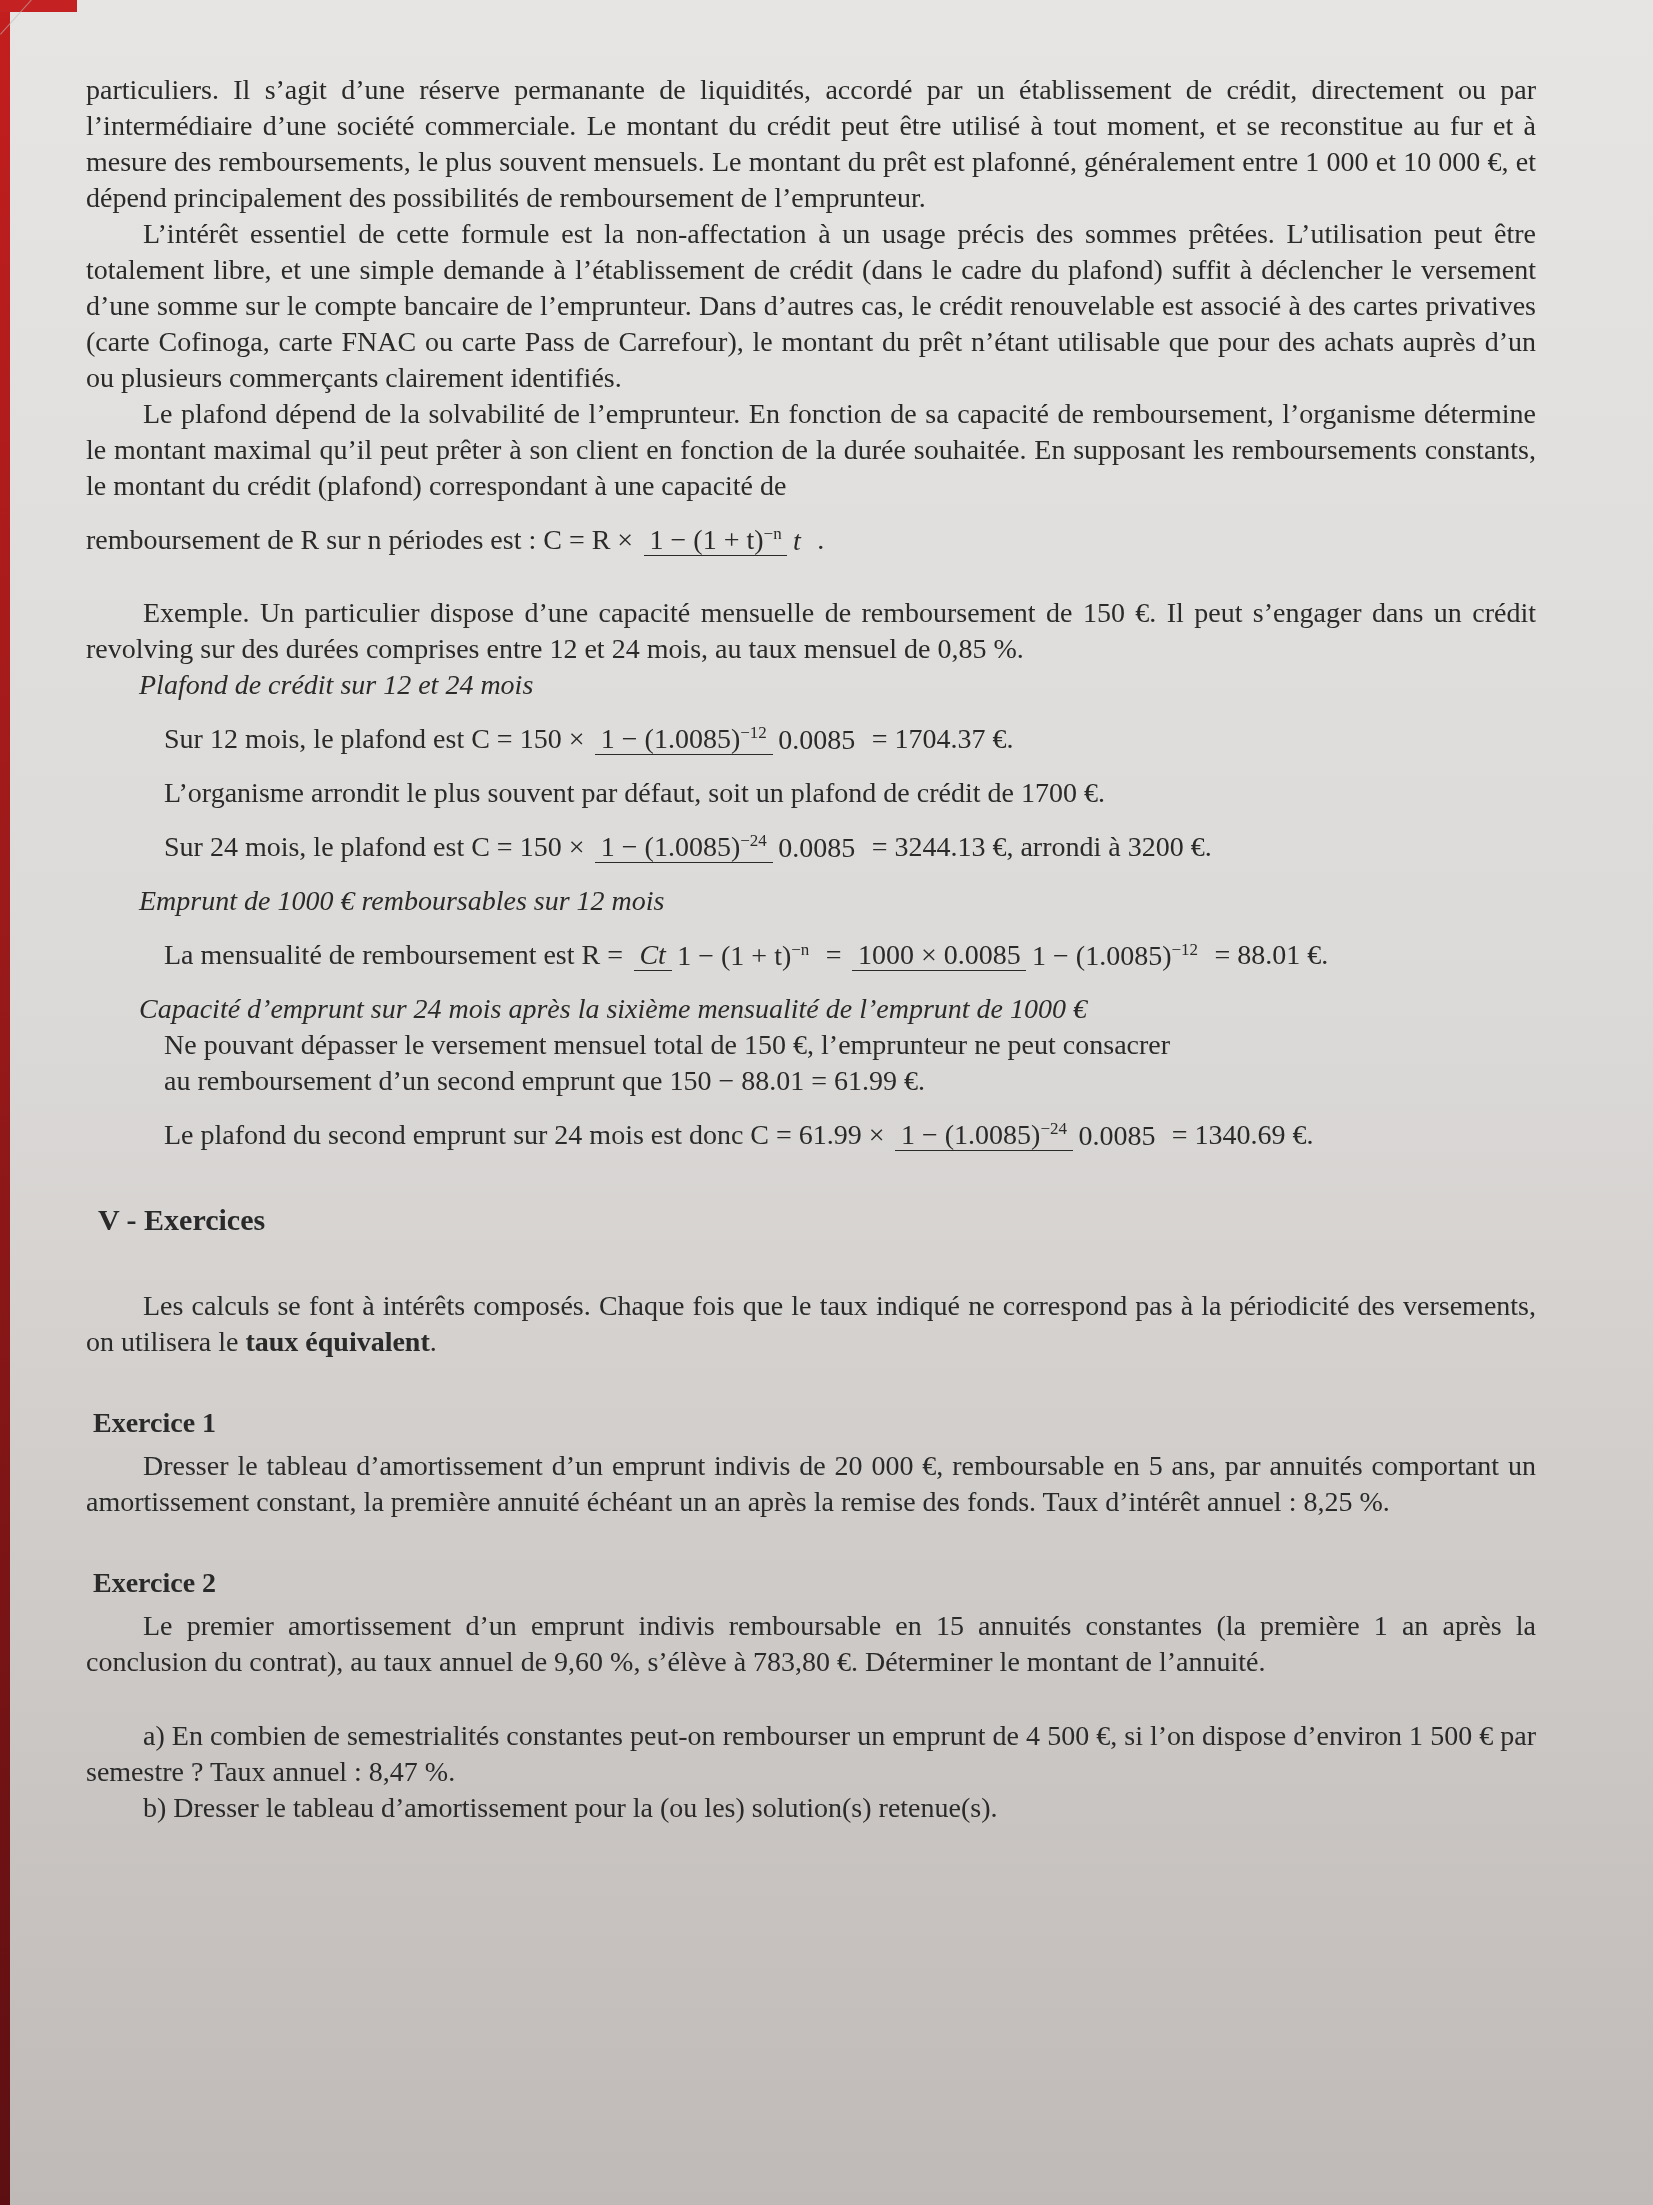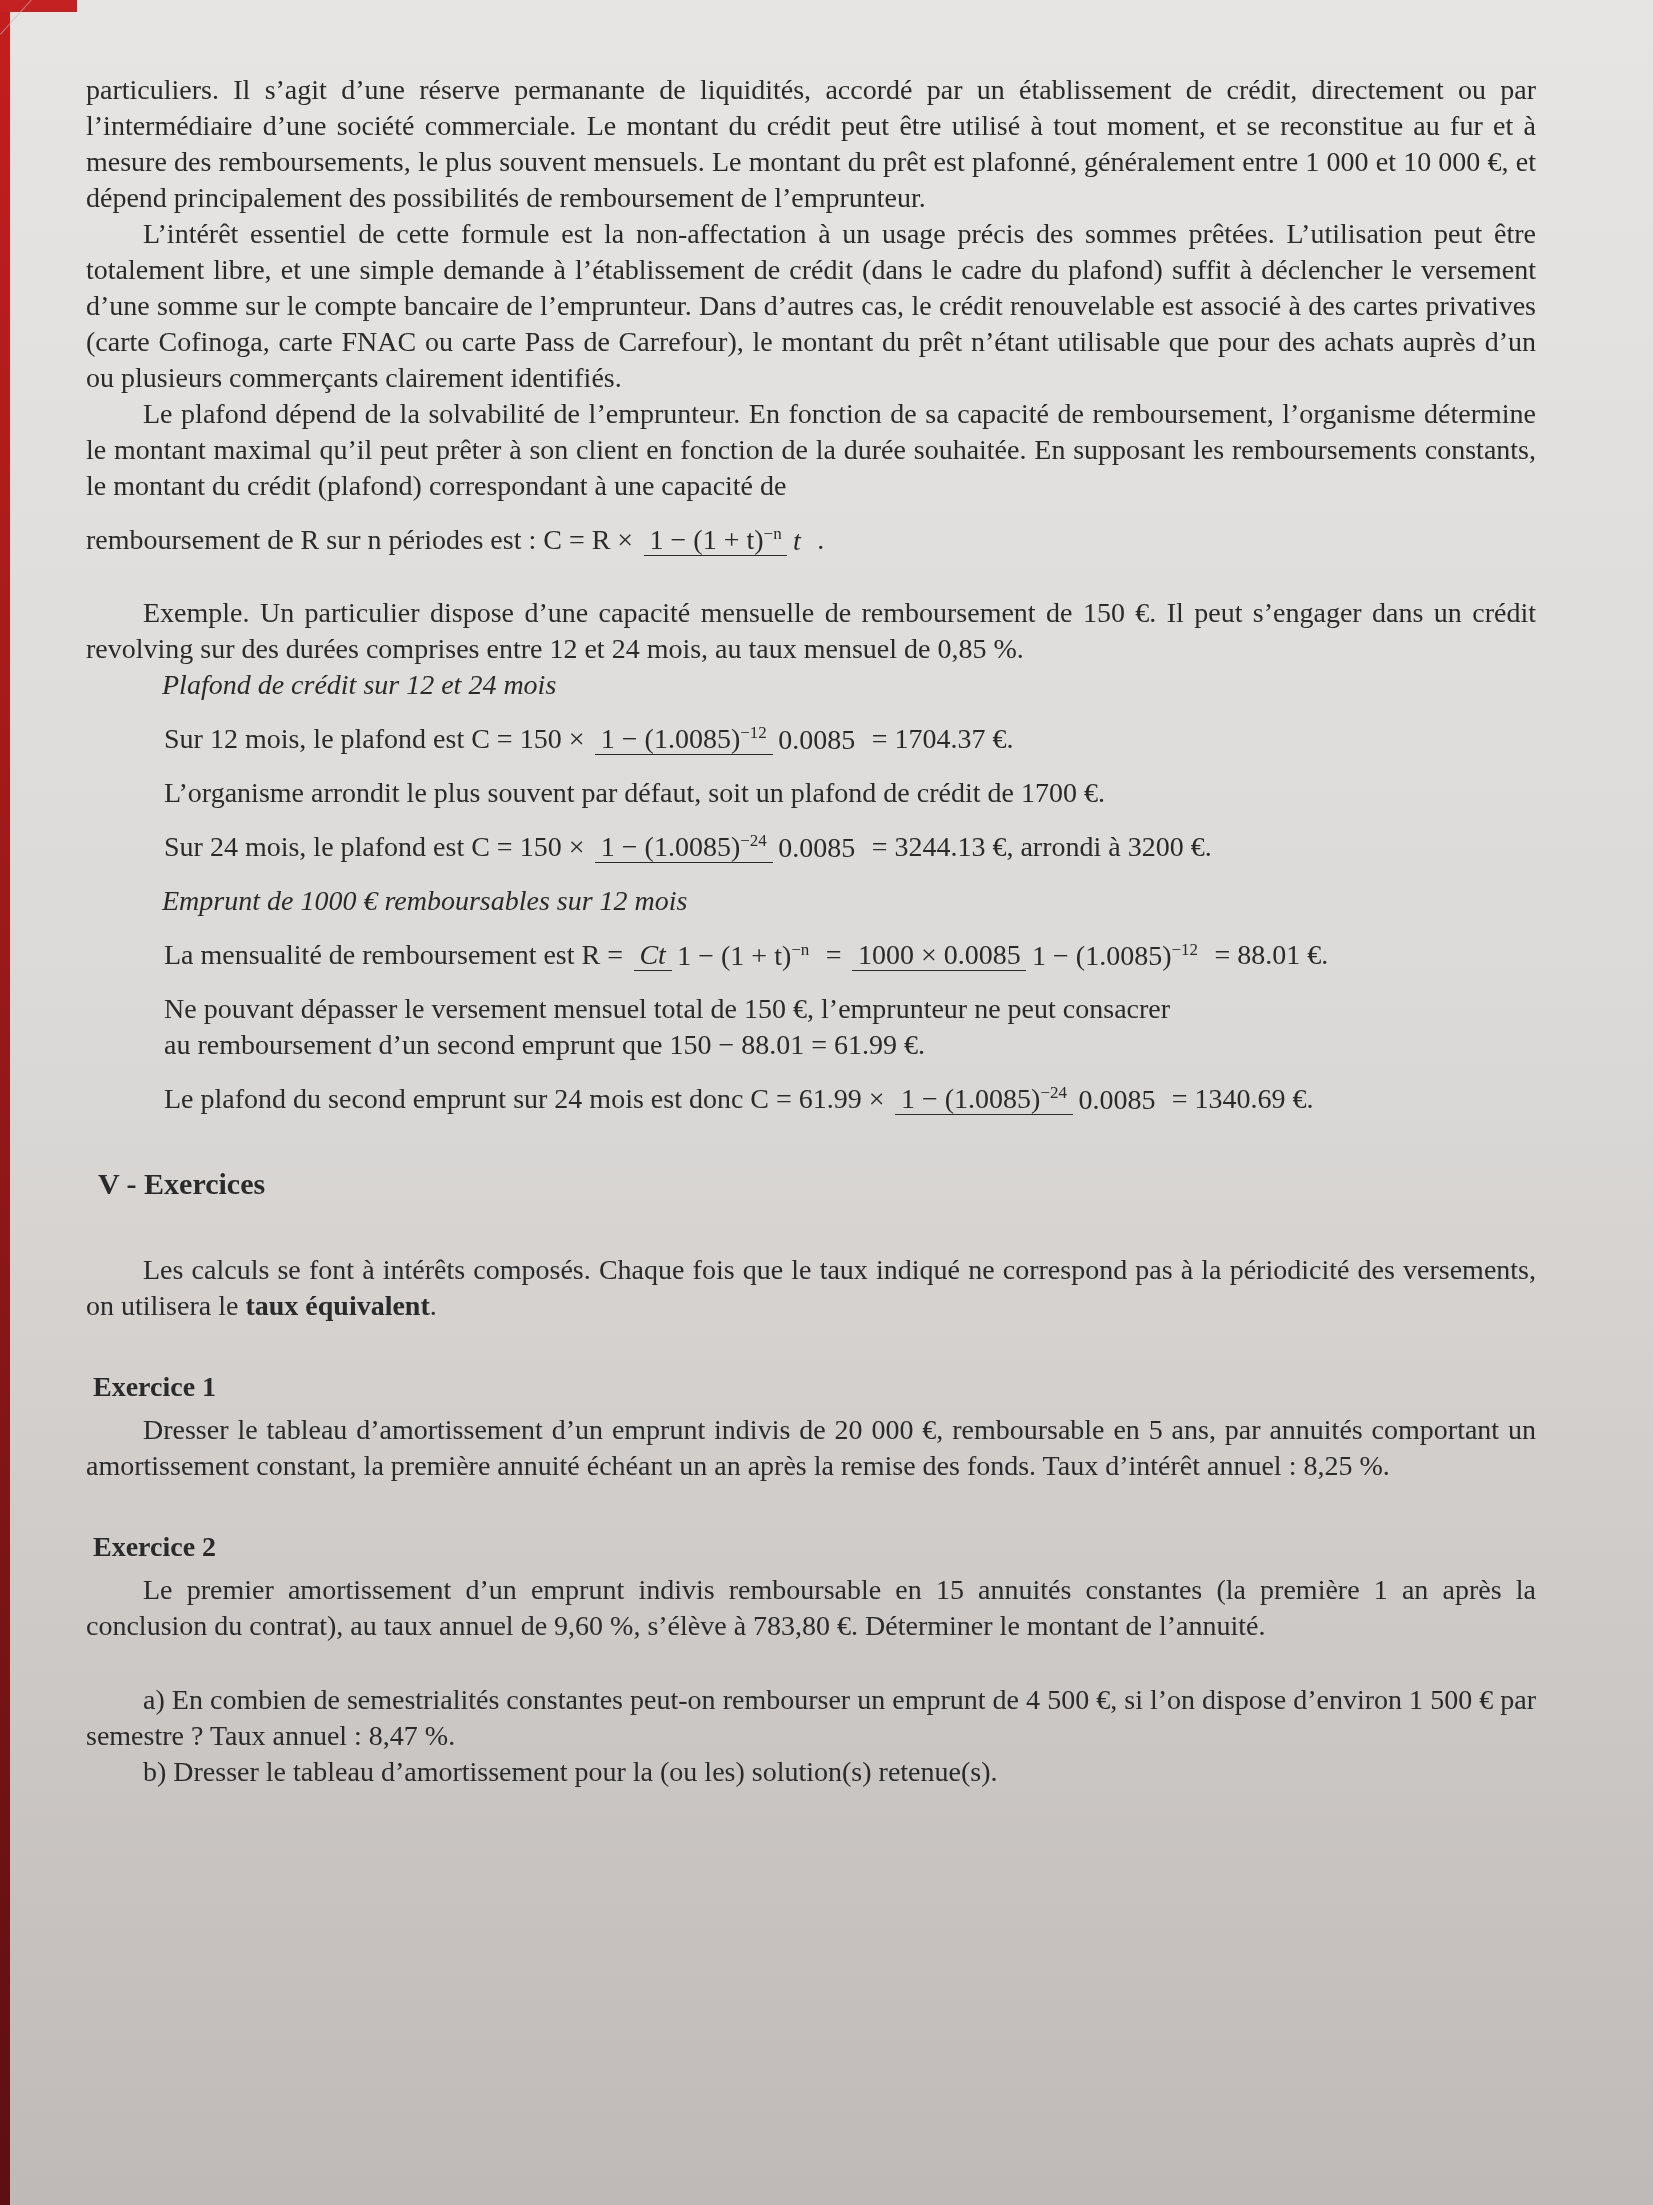--- a/index.html
+++ b/index.html
@@ -23,21 +23,21 @@
   .page {
     position:absolute; left:86px; top:72px; width:1450px;
     font-size:28px; line-height:36px;
   }
   p { margin:0; text-align:justify; }
   .indent { text-indent:57px; }
   .i { font-style:italic; }
   .b { font-weight:bold; }
   .gap-s { height:19px; }
   .gap-m { height:38px; }
-  .sub { margin-left:76px; }
+  .sub { margin-left:53px; }
   .subsub { margin-left:78px; }
   .frac {
     display:inline-flex; flex-direction:row; align-items:center;
     vertical-align:middle; margin:0 6.7px; line-height:31px;
   }
   .frac .num { border-bottom:1.9px solid #2a2a2a; padding:0 5.7px; }
   .frac .den { padding:0 5.7px; }
   sup { font-size:17px; line-height:0; }
   .eqline { display:flex; align-items:center; gap:4px; min-height:72px; }
   .eqline span { white-space:nowrap; }
@@ -95,20 +95,21 @@
       <span class="den"><span>1 − (1 + t)</span><sup>−n</sup></span>
     </span>
     <span>=</span>
     <span class="frac">
       <span class="num">1000 × 0.0085</span>
       <span class="den"><span>1 − (1.0085)</span><sup>−12</sup></span>
     </span>
     <span>= 88.01 €.</span>
   </div>
 
+  <p class="i sub">Capacité d’emprunt sur 24 mois après la sixième mensualité de l’emprunt de 1000 €</p>
   <p class="subsub">Ne pouvant dépasser le versement mensuel total de 150 €, l’emprunteur ne peut consacrer</p>
   <p class="subsub">au remboursement d’un second emprunt que 150 − 88.01 = 61.99 €.</p>
   <div class="eqline subsub">
     <span>Le plafond du second emprunt sur 24 mois est donc C = 61.99 ×</span>
     <span class="frac">
       <span class="num"><span>1 − (1.0085)</span><sup>−24</sup></span>
       <span class="den">0.0085</span>
     </span>
     <span>= 1340.69 €.</span>
   </div>

